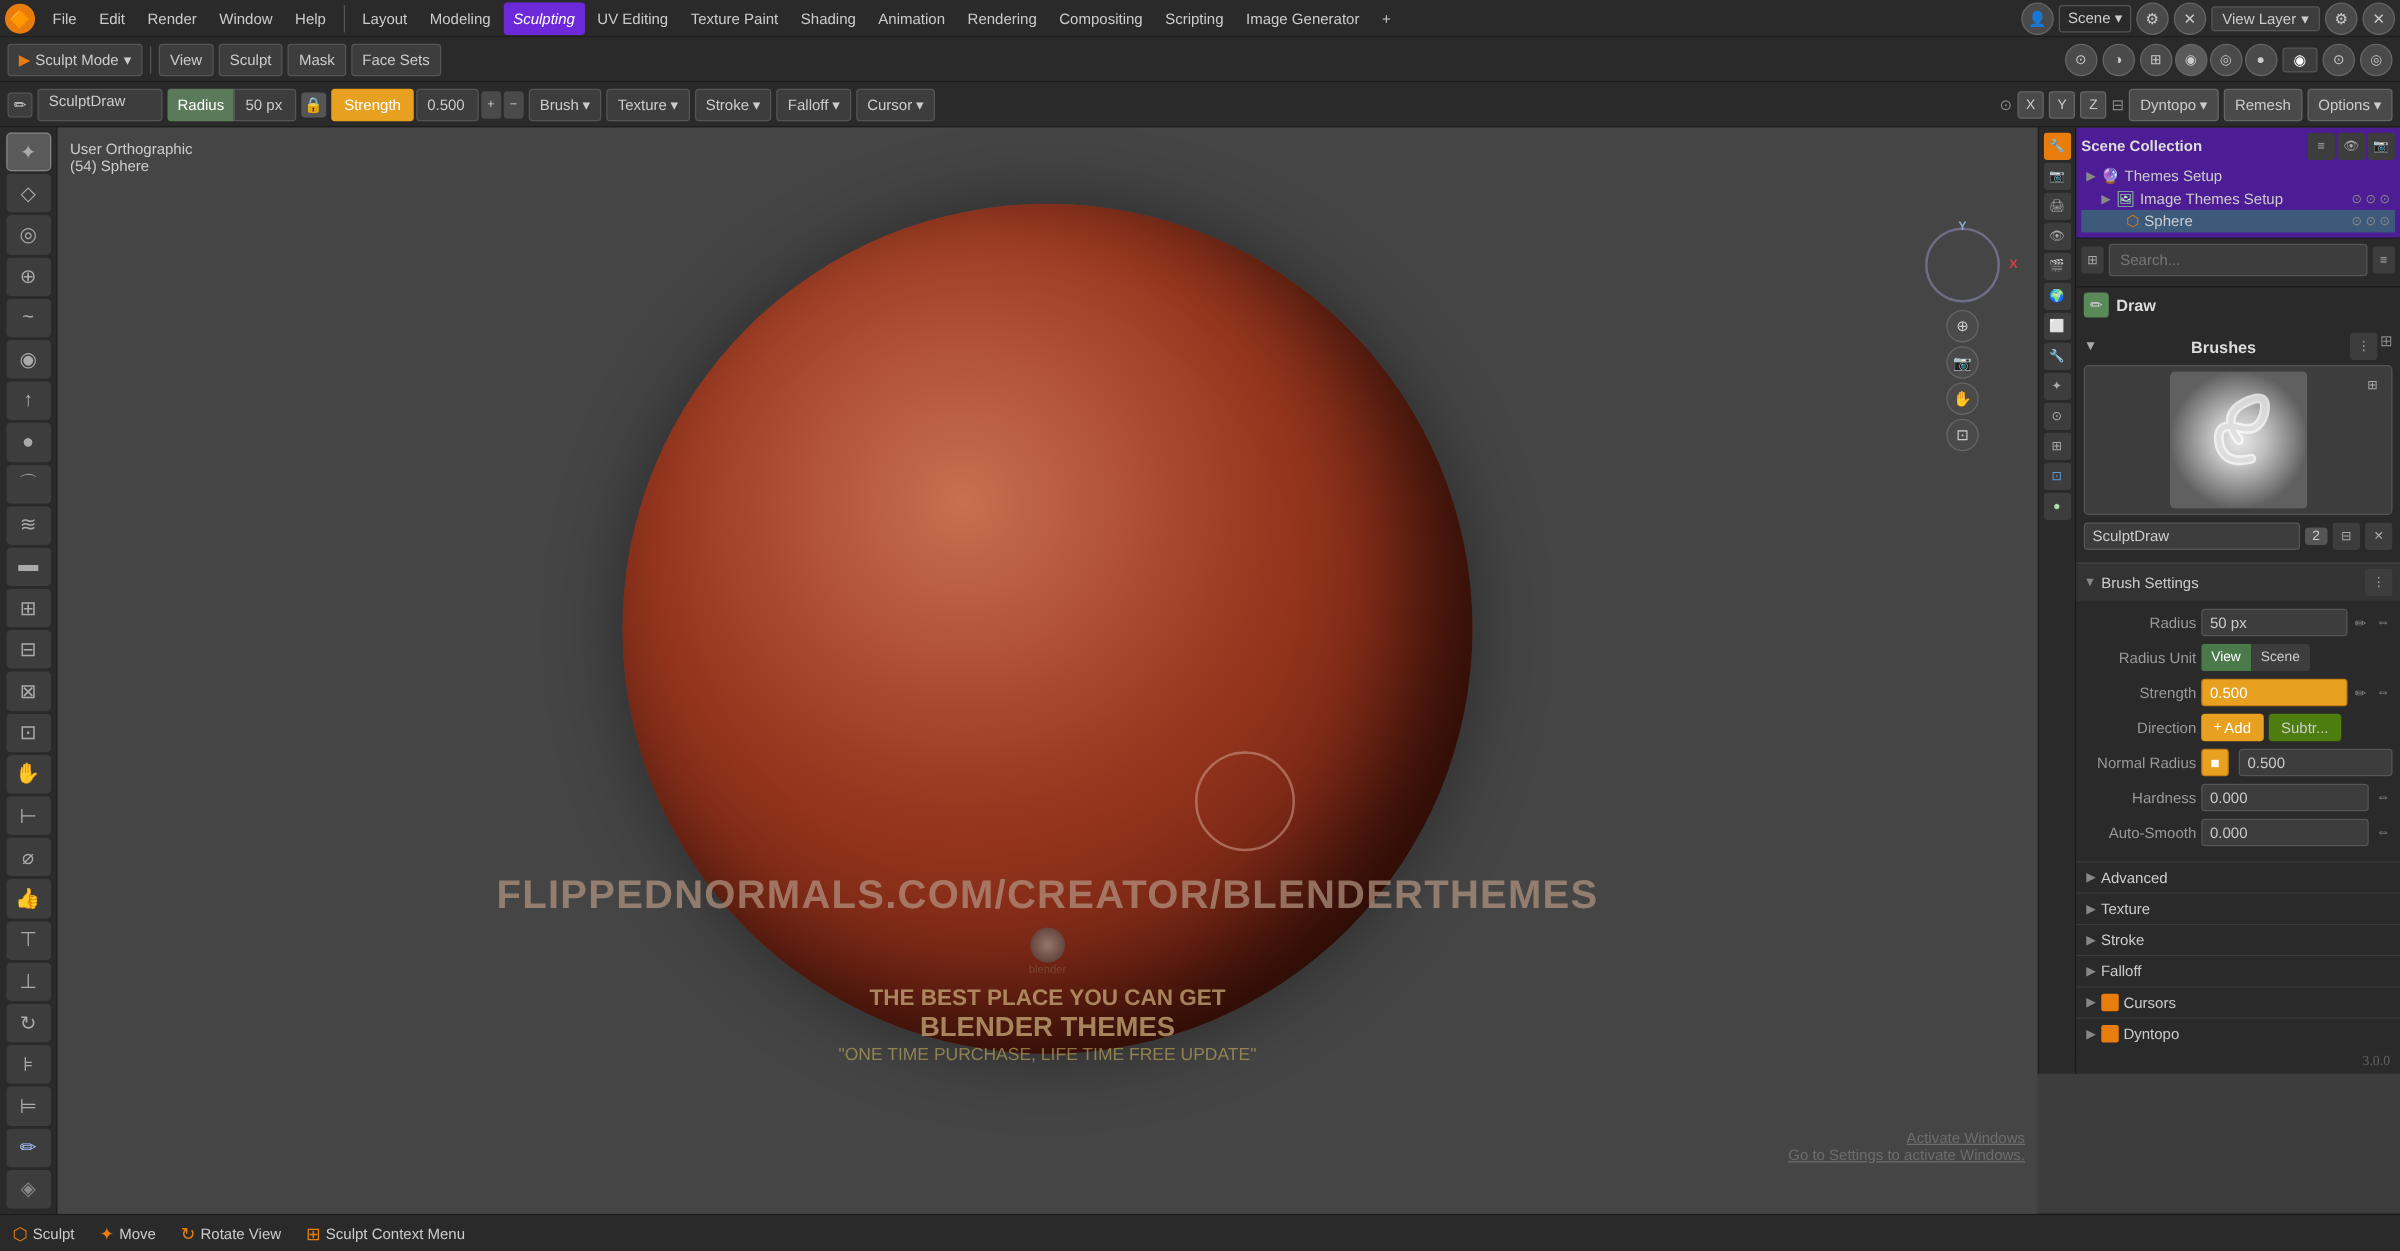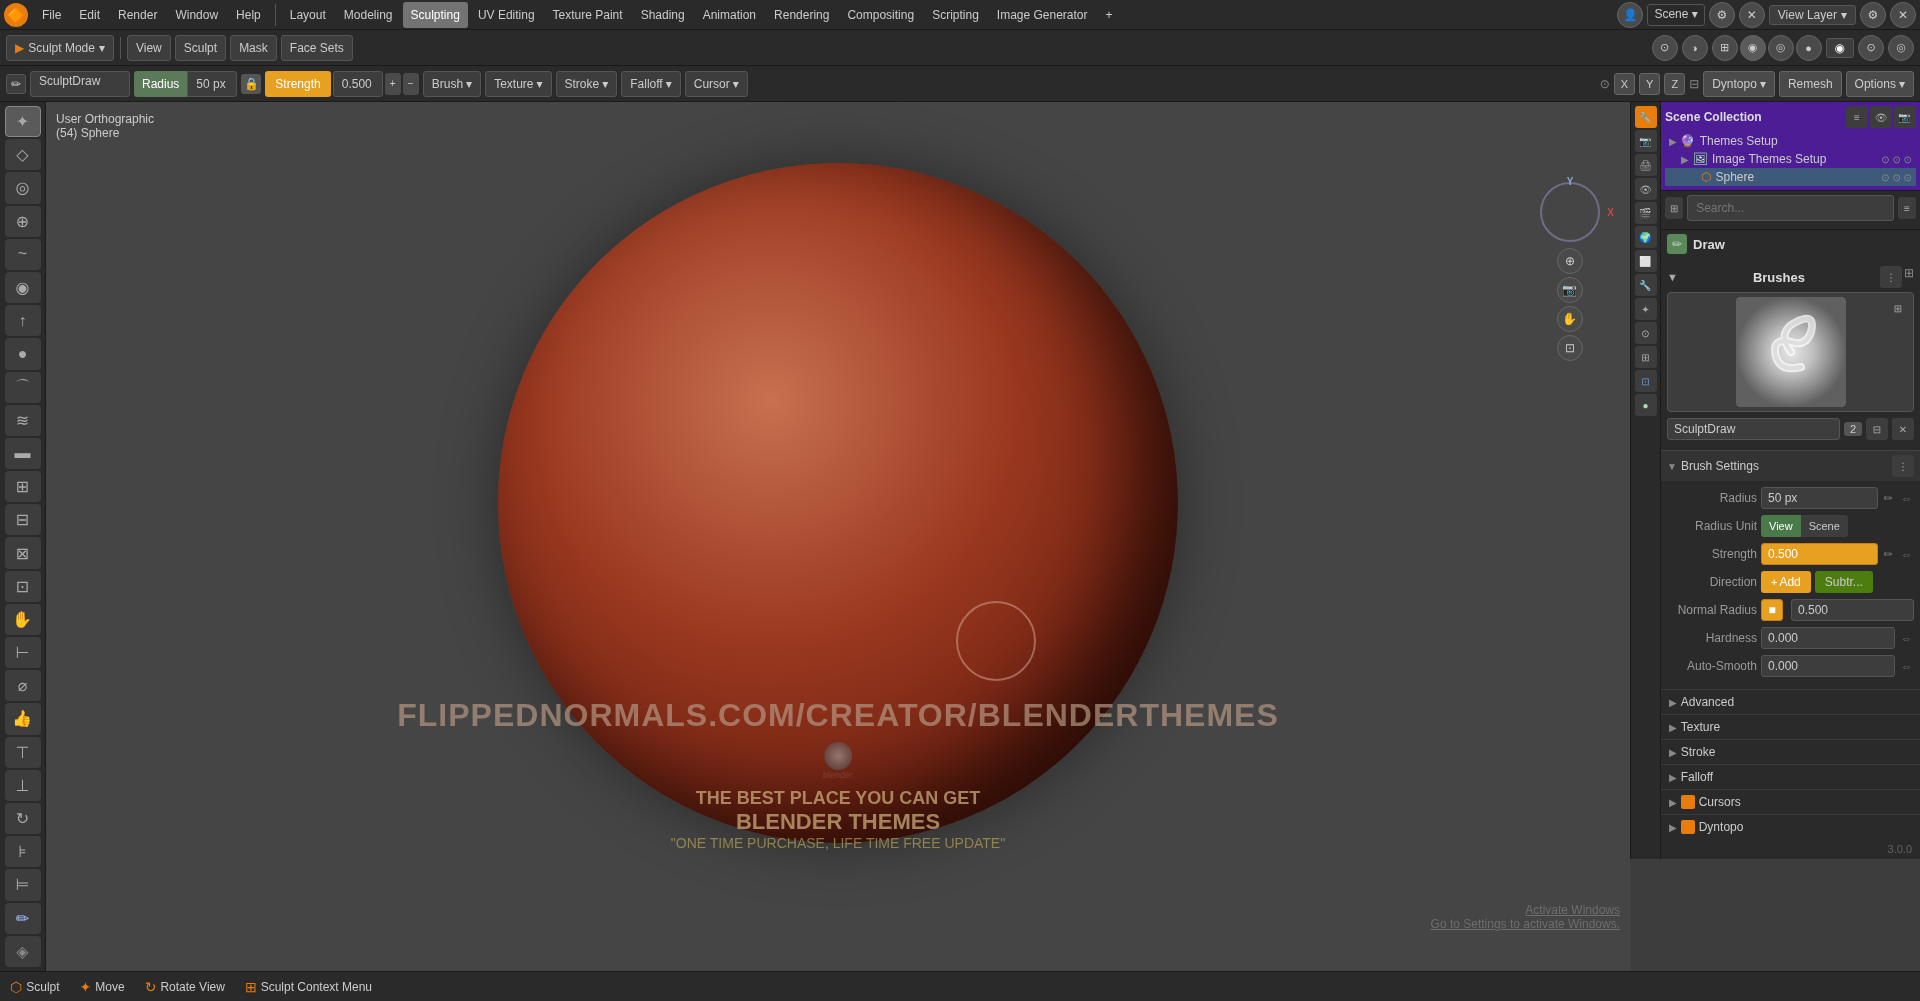--- a/index.html
+++ b/index.html
@@ -2,21 +2,21 @@
 <html><head>
   <meta charset="utf-8">
   <style>
     * { box-sizing: border-box; margin: 0; padding: 0; }
     body { background: #3d3d3d; font-family: 'Segoe UI', Arial, sans-serif; font-size: 12px; color: #ccc; overflow: hidden; width: 1920px; height: 1001px; }
 
     
     .top-menu { display: flex; align-items: center; background: #2a2a2a; height: 30px; border-bottom: 1px solid #1a1a1a; padding: 0 4px; gap: 2px; }
     .top-menu .app-icon { width: 24px; height: 24px; background: #e87d0d; border-radius: 50%; display: flex; align-items: center; justify-content: center; font-size: 14px; color: white; margin-right: 4px; }
     .top-menu-item { padding: 2px 8px; color: #ccc; cursor: pointer; border-radius: 3px; font-size: 12px; height: 26px; display: flex; align-items: center; }
-    .top-menu-item.active { background: #737373; color: white; }
+    .top-menu-item.active { background: #6d28d9; color: white; font-style: italic; }
     .top-menu-spacer { flex: 1; }
     .top-menu-right { display: flex; align-items: center; gap: 4px; }
     .scene-selector { background: #2a2a2a; border: 1px solid #555; color: #ccc; padding: 2px 6px; border-radius: 3px; font-size: 12px; height: 22px; }
 
     
     .second-toolbar { display: flex; align-items: center; background: #2a2a2a; height: 36px; border-bottom: 1px solid #1a1a1a; padding: 0 6px; gap: 4px; }
     .mode-selector { background: #3d3d3d; border: 1px solid #555; color: #ccc; padding: 2px 8px; border-radius: 3px; font-size: 12px; height: 26px; display: flex; align-items: center; gap: 4px; cursor: pointer; }
     .toolbar-btn { background: #3d3d3d; border: 1px solid #555; color: #ccc; padding: 2px 8px; border-radius: 3px; font-size: 12px; height: 26px; display: flex; align-items: center; cursor: pointer; }
     .toolbar-separator { width: 1px; height: 22px; background: #555; margin: 0 2px; }
 
@@ -490,21 +490,21 @@
           </span>
         </div>
         <div class="section-collapsed">
           <span class="arrow">▶</span>
           <span style="display:flex;align-items:center;gap:4px;">
             <span style="background:#e87d0d;display:inline-block;width:14px;height:14px;border-radius:2px;"></span>
             <span>Dyntopo</span>
           </span>
         </div>
 
-        <div style="text-align:right;padding:4px 8px;color:rgba(150,150,150,0.5);font-size:11px;">3.0.0</div>
+        <div style="text-align:right;padding:4px 8px;color:rgba(150,150,150,0.5);font-size:11px;font-family:Liberation Serif, serif;">3.0.0</div>
       </div>
     </div>
   </div>
 </div>
 
 <div class="bottom-bar">
   <div class="bottom-item">
     <span class="bottom-item-icon">⬡</span>
     <span>Sculpt</span>
   </div>

